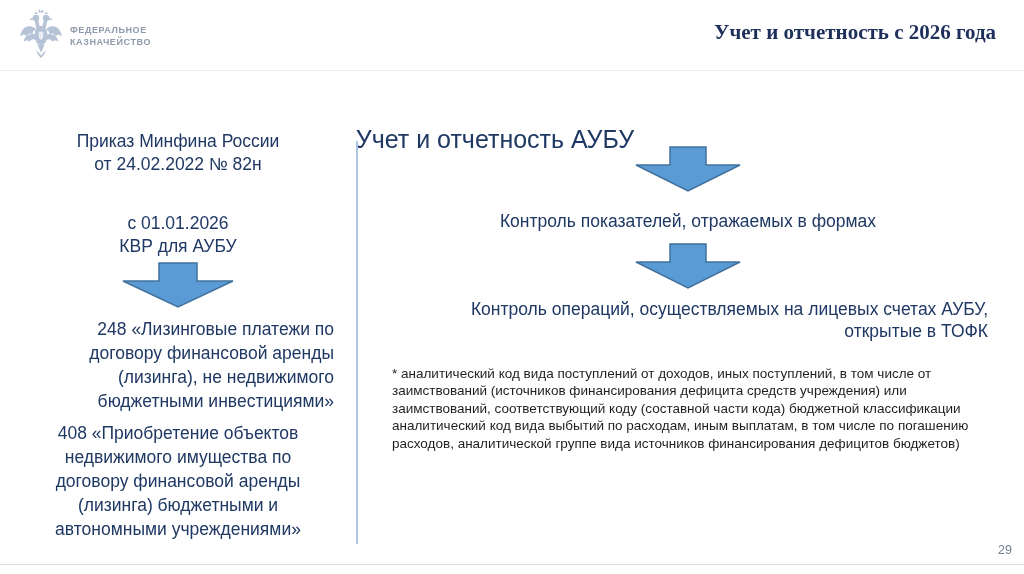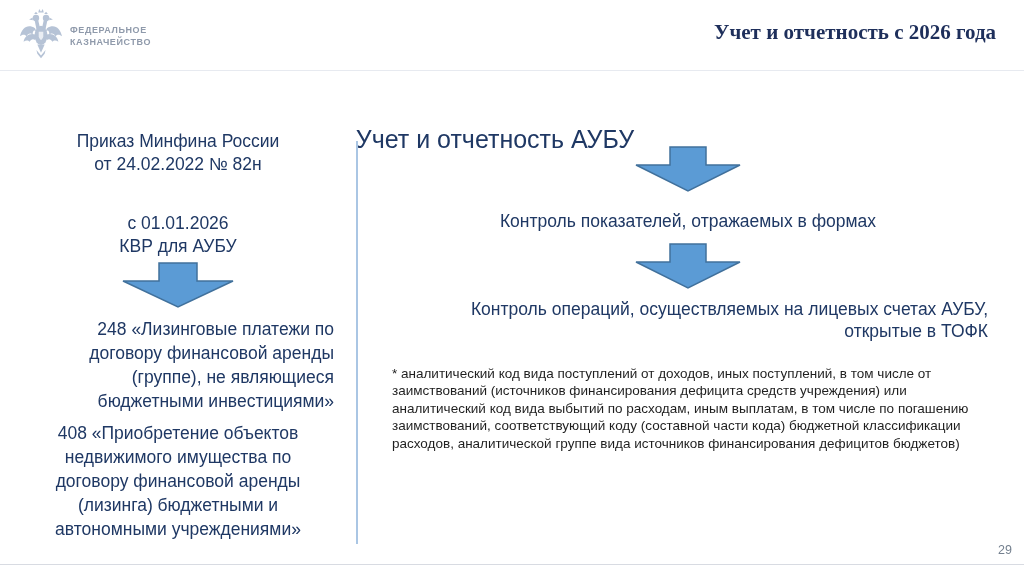--- a/index.html
+++ b/index.html
@@ -137,21 +137,21 @@
       <div>КВР для АУБУ</div>
     </div>
     <div class="arrow-wrap l">
       <svg class="arrow" width="114" height="46" viewBox="0 0 114 46">
         <polygon points="38,1 76,1 76,19 112,19 57,45 2,19 38,19"></polygon>
       </svg>
     </div>
     <div class="big mt8">
       <div>248 «Лизинговые платежи по</div>
       <div>договору финансовой аренды</div>
-      <div>(группе), не являющиеся</div>
+      <div>(лизинга), не недвижимого</div>
       <div>бюджетными инвестициями»</div>
     </div>
     <div class="big mt16">
       <div>408 «Приобретение объектов</div>
       <div>недвижимого имущества по</div>
       <div>договору финансовой аренды</div>
       <div>(лизинга) бюджетными и</div>
       <div>автономными учреждениями»</div>
     </div>
   </div>
@@ -170,22 +170,22 @@
         <polygon points="36,1 72,1 72,19 106,19 54,45 2,19 36,19"></polygon>
       </svg>
     </div>
     <div class="mt8">
       <div>Контроль операций, осуществляемых на лицевых счетах АУБУ,</div>
       <div>открытые в ТОФК</div>
     </div>
     <div class="footnote">
       <div>* аналитический код вида поступлений от доходов, иных поступлений, в том числе от</div>
       <div>заимствований (источников финансирования дефицита средств учреждения) или</div>
+      <div>заимствований, соответствующий коду (составной части кода) бюджетной классификации</div>
       <div>аналитический код вида выбытий по расходам, иным выплатам, в том числе по погашению</div>
-      <div>заимствований, соответствующий коду (составной части кода) бюджетной классификации</div>
       <div>расходов, аналитической группе вида источников финансирования дефицитов бюджетов)</div>
     </div>
   </div>
 
   <div class="bottom-rule"></div>
   <div class="page-num">29</div>
 
 </div>
 
 </body></html>

